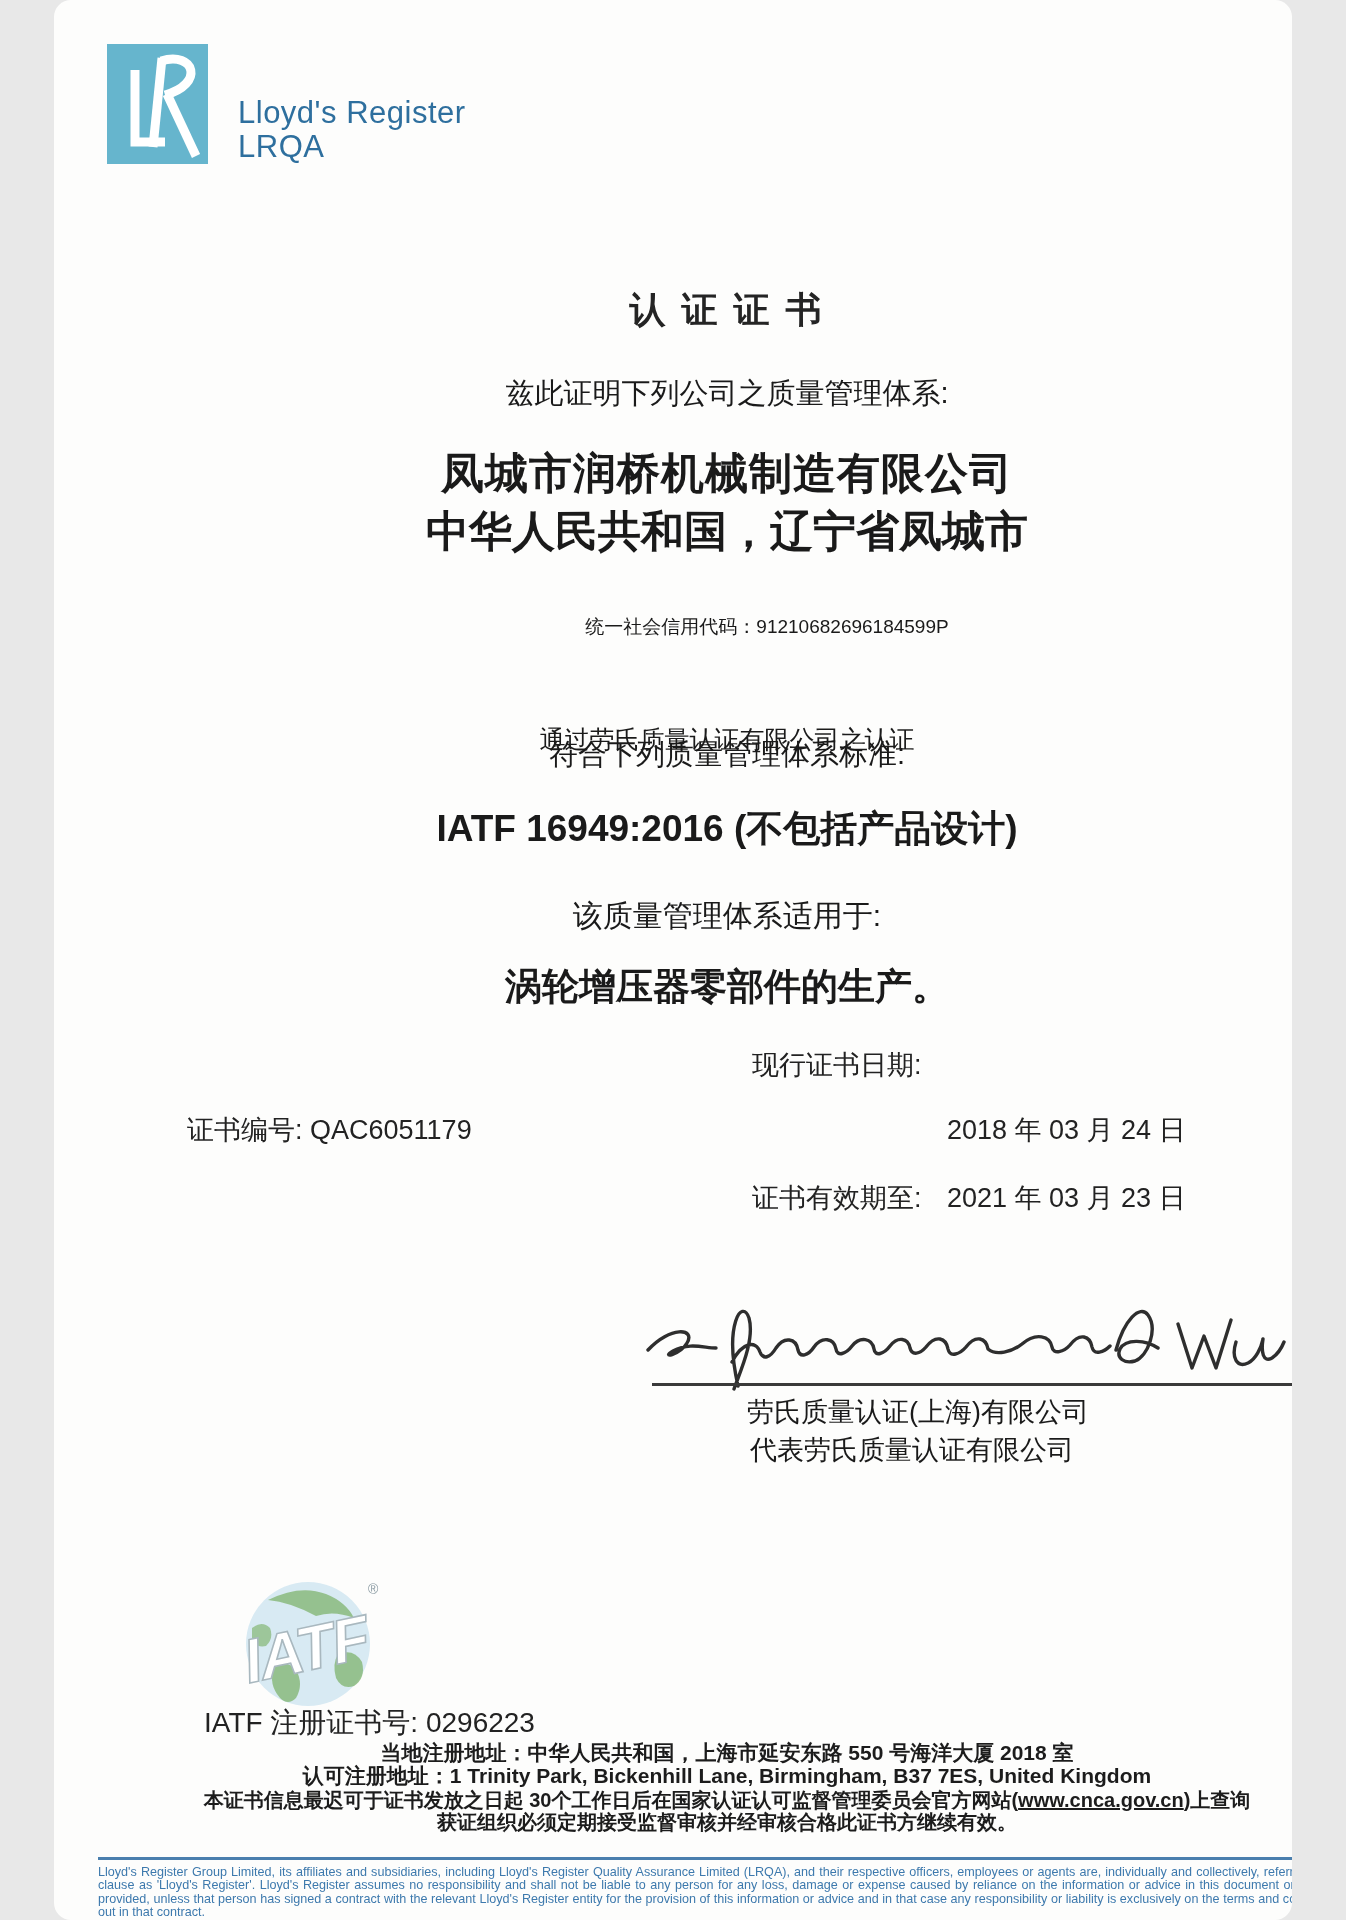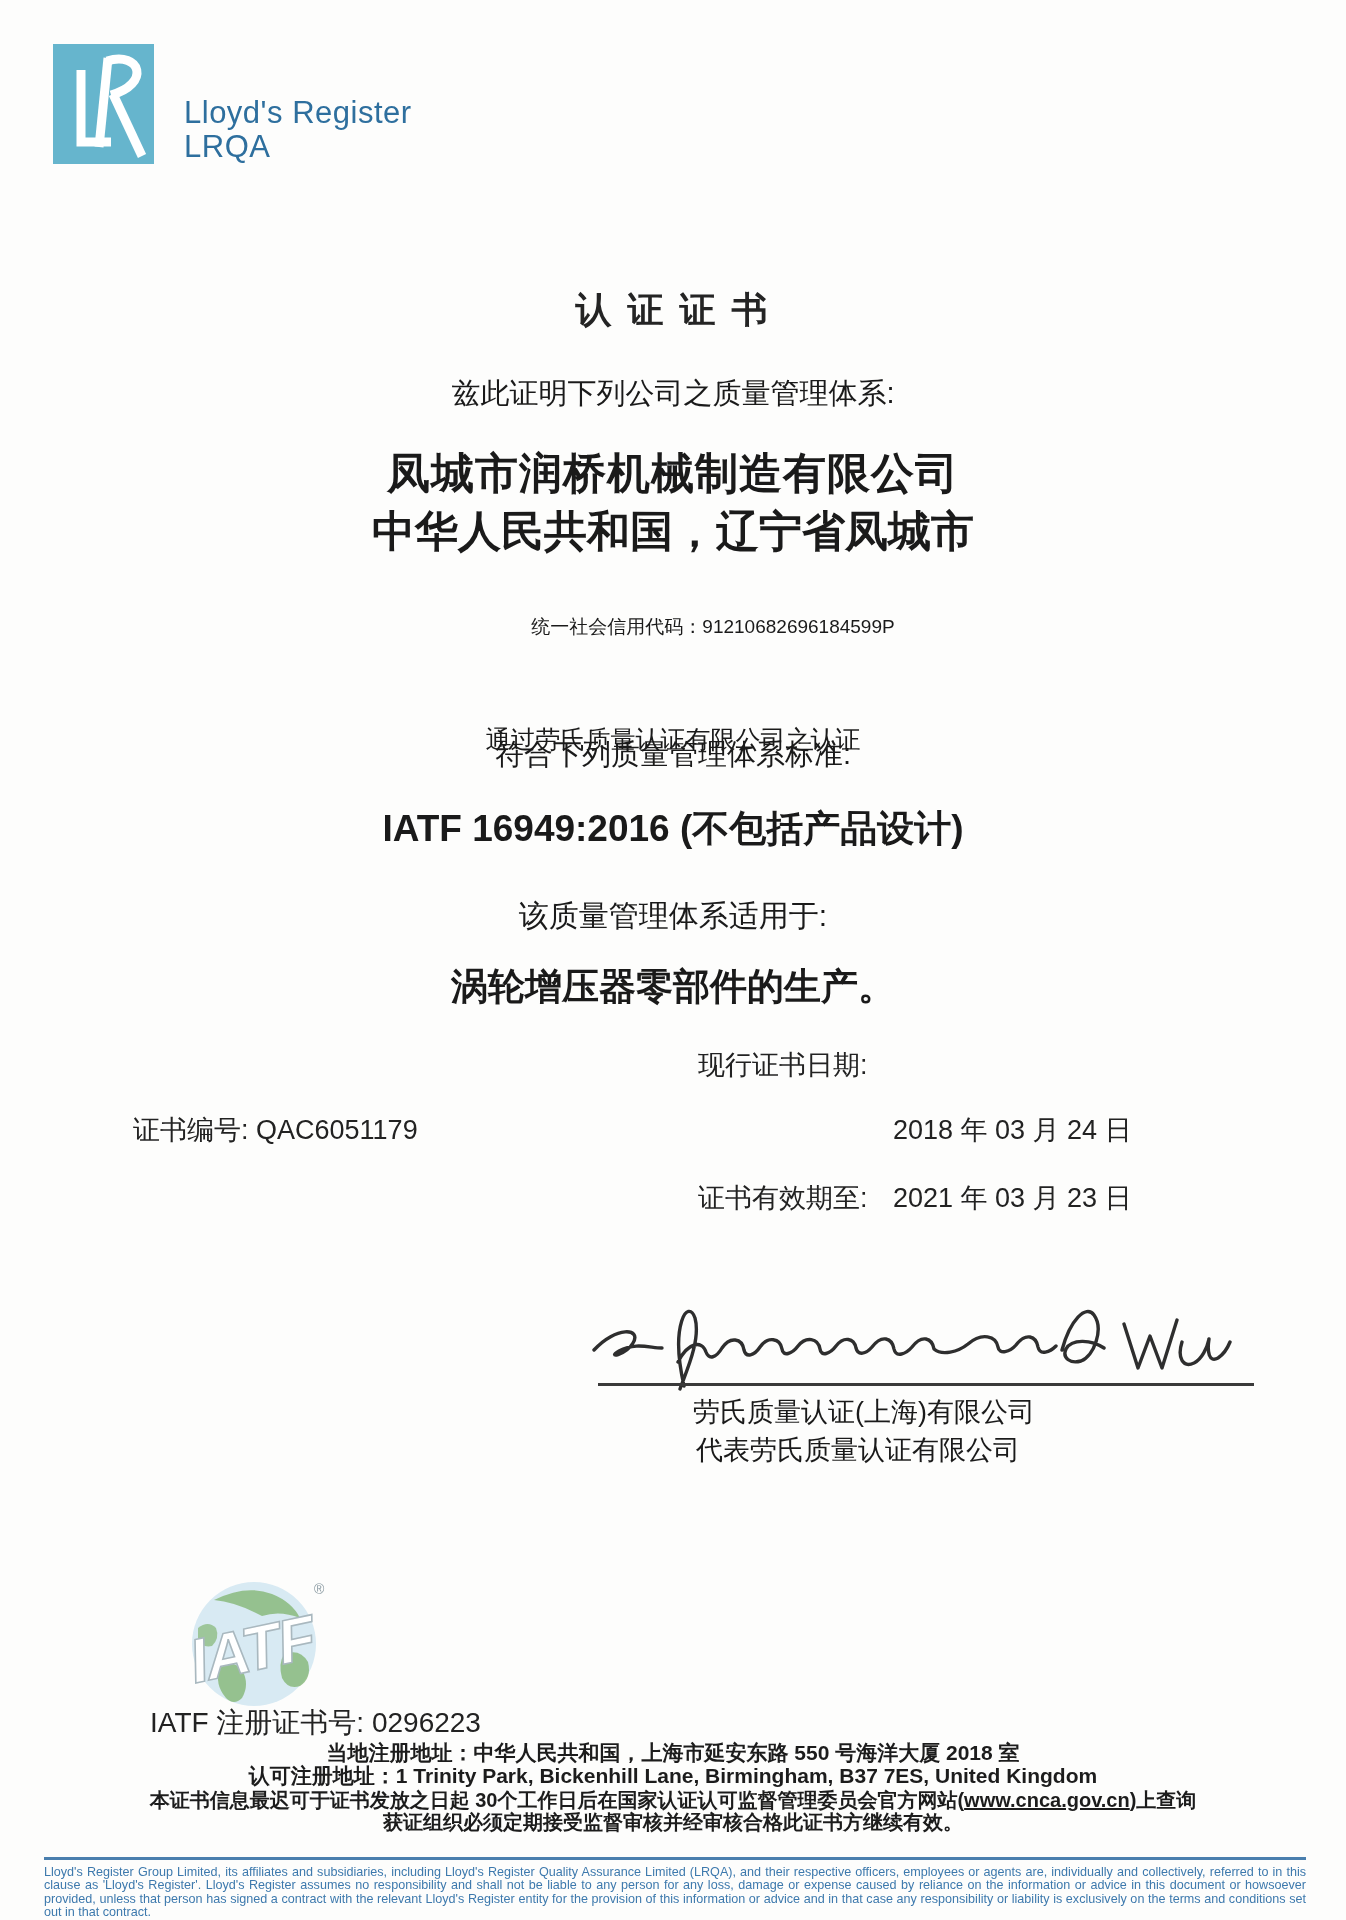--- a/index.html
+++ b/index.html
@@ -1,23 +1,24 @@
 <!DOCTYPE html>
 <html><head>
 <meta charset="utf-8">
 <style>
   html,body{margin:0;padding:0;background:#e8e8e8;}
   .page{
     position:relative;
-    width:1346px;height:1920px;
+    width:1238px;height:1920px;
     background:#fdfdfc;
     margin:0 auto;
     font-family:"Liberation Sans","DejaVu Sans",sans-serif;
     color:#1a1a1a;
     overflow:hidden;
+    border-radius:17px;
   }
   .abs{position:absolute;}
   .c{position:absolute;left:0;width:1346px;text-align:center;white-space:nowrap;}
 
   
   .lr-square{left:53px;top:44px;width:101px;height:120px;background:#66b5cd;}
   .brand{left:184px;top:96px;font-size:31px;line-height:34px;color:#2e6f9e;letter-spacing:.5px;}
 
   
   .doc-title{top:286px;font-size:36px;font-weight:600;letter-spacing:3px;color:#242424;}

